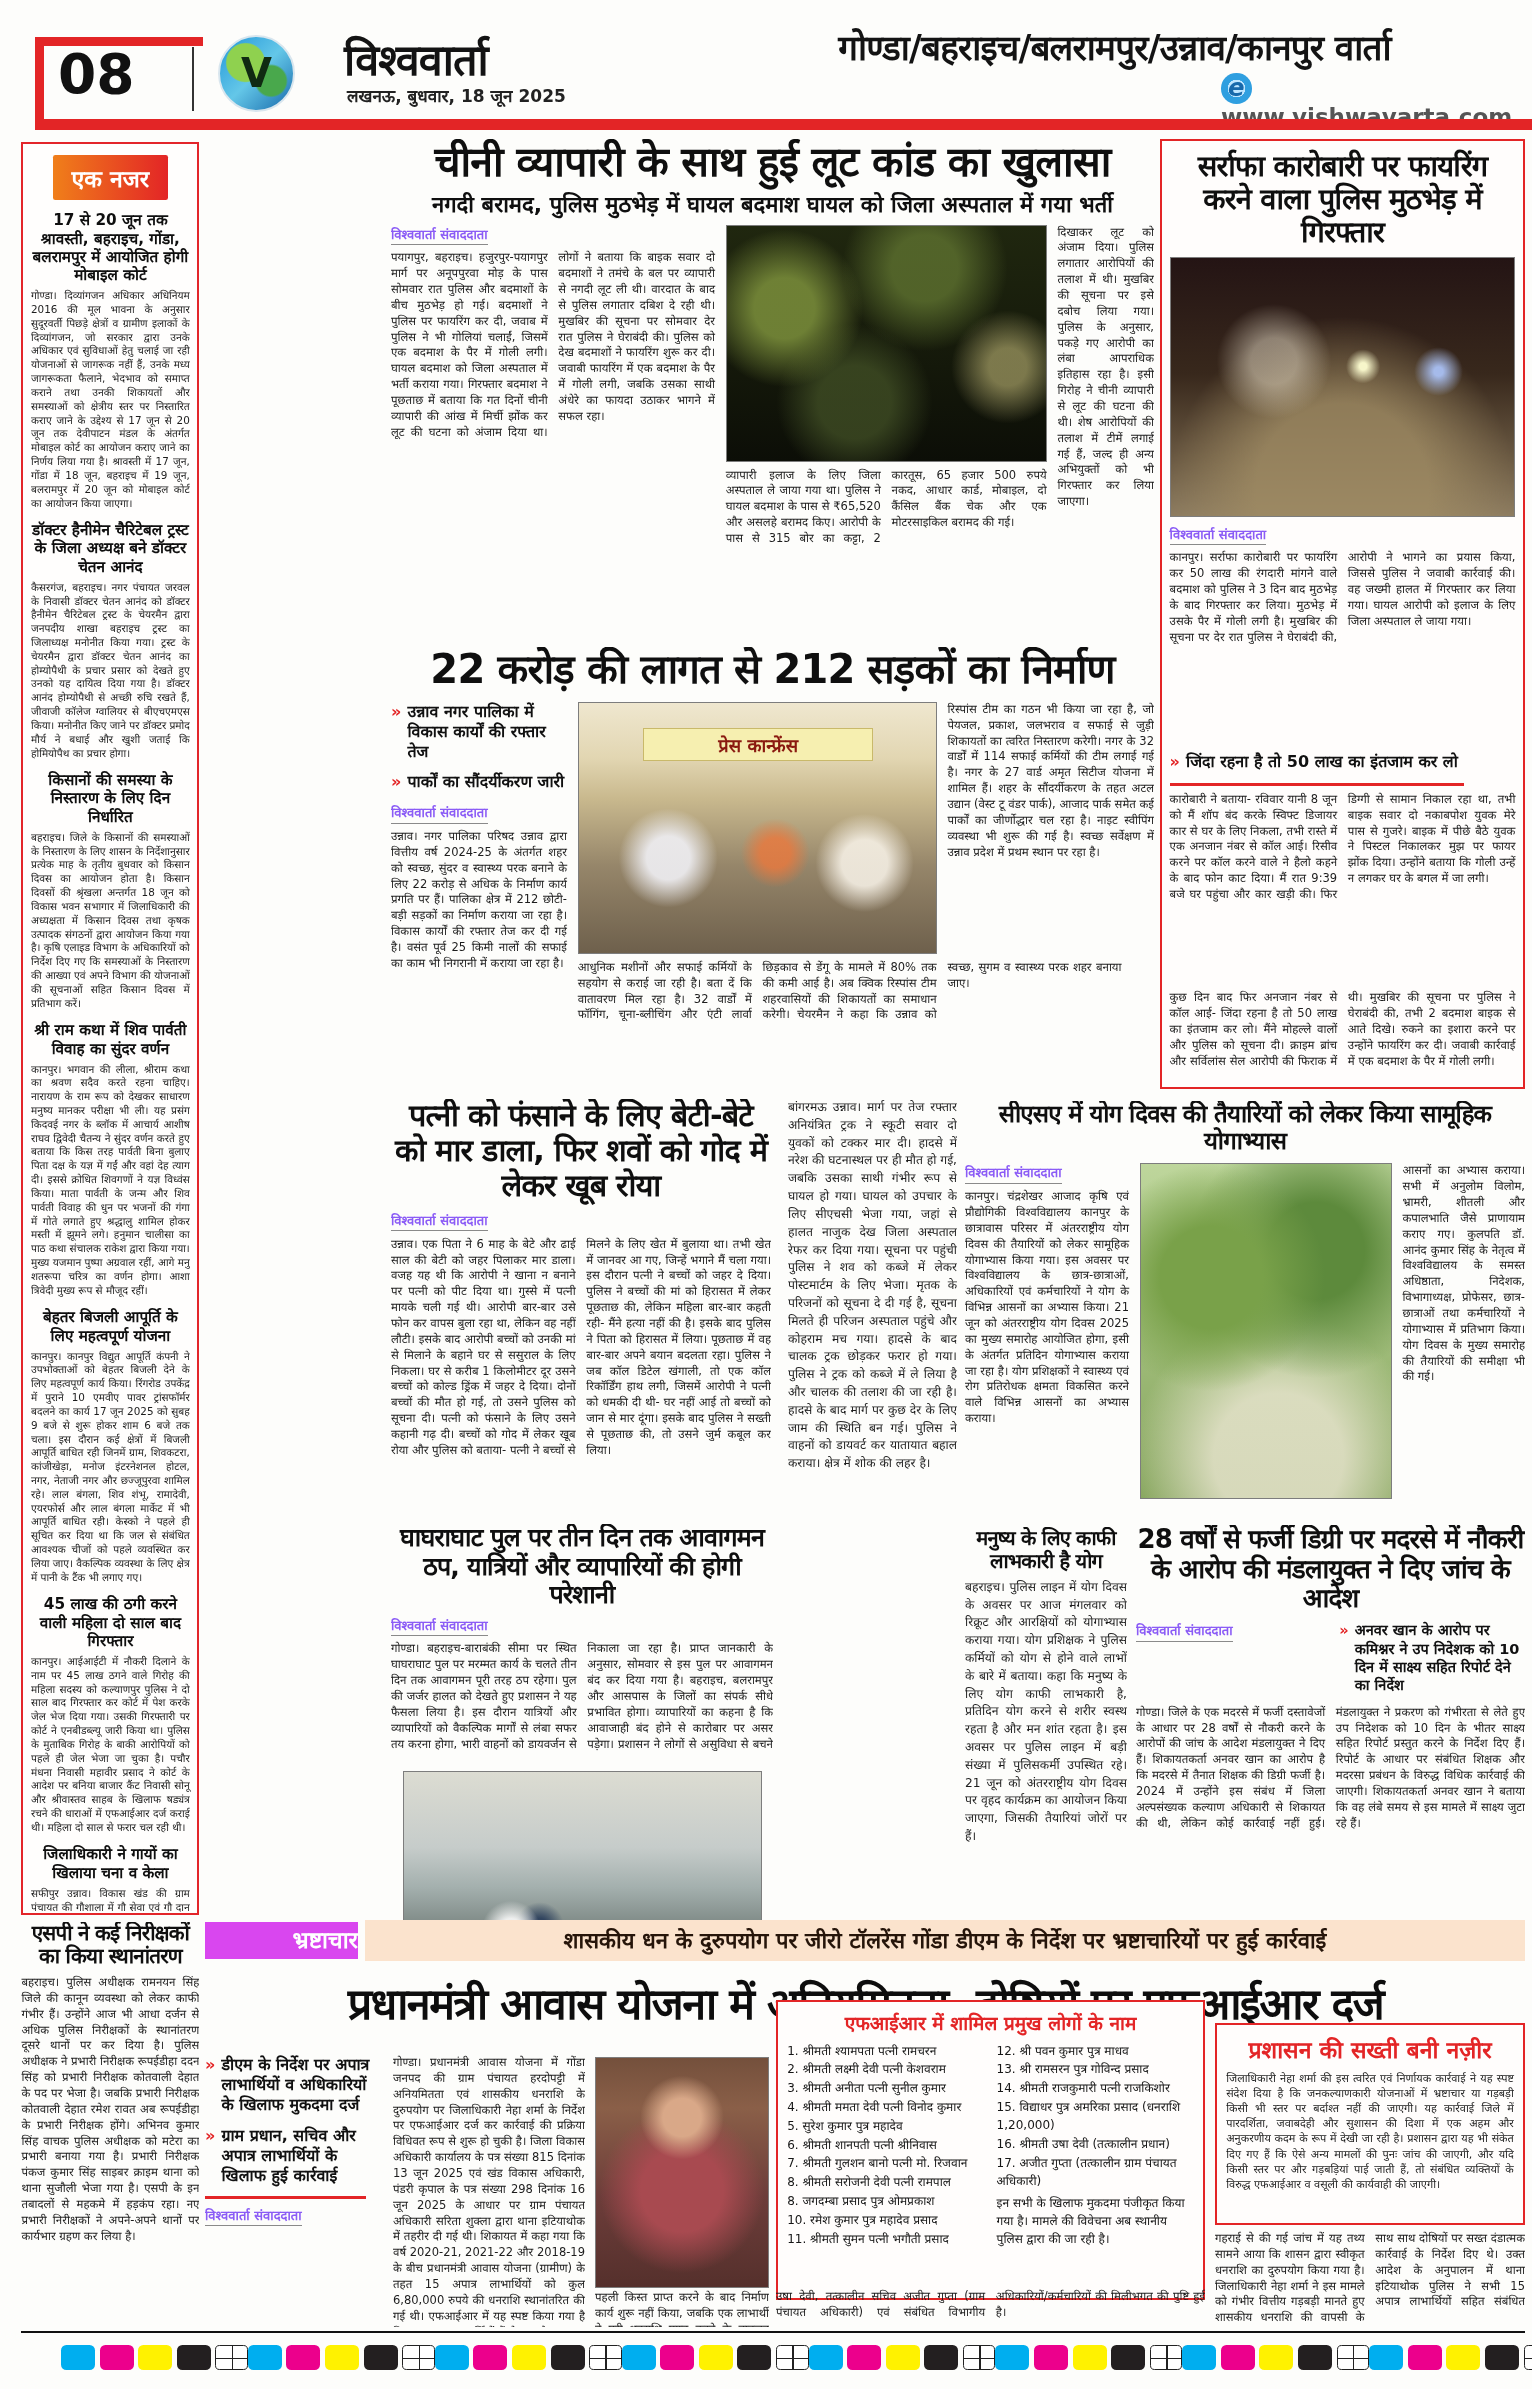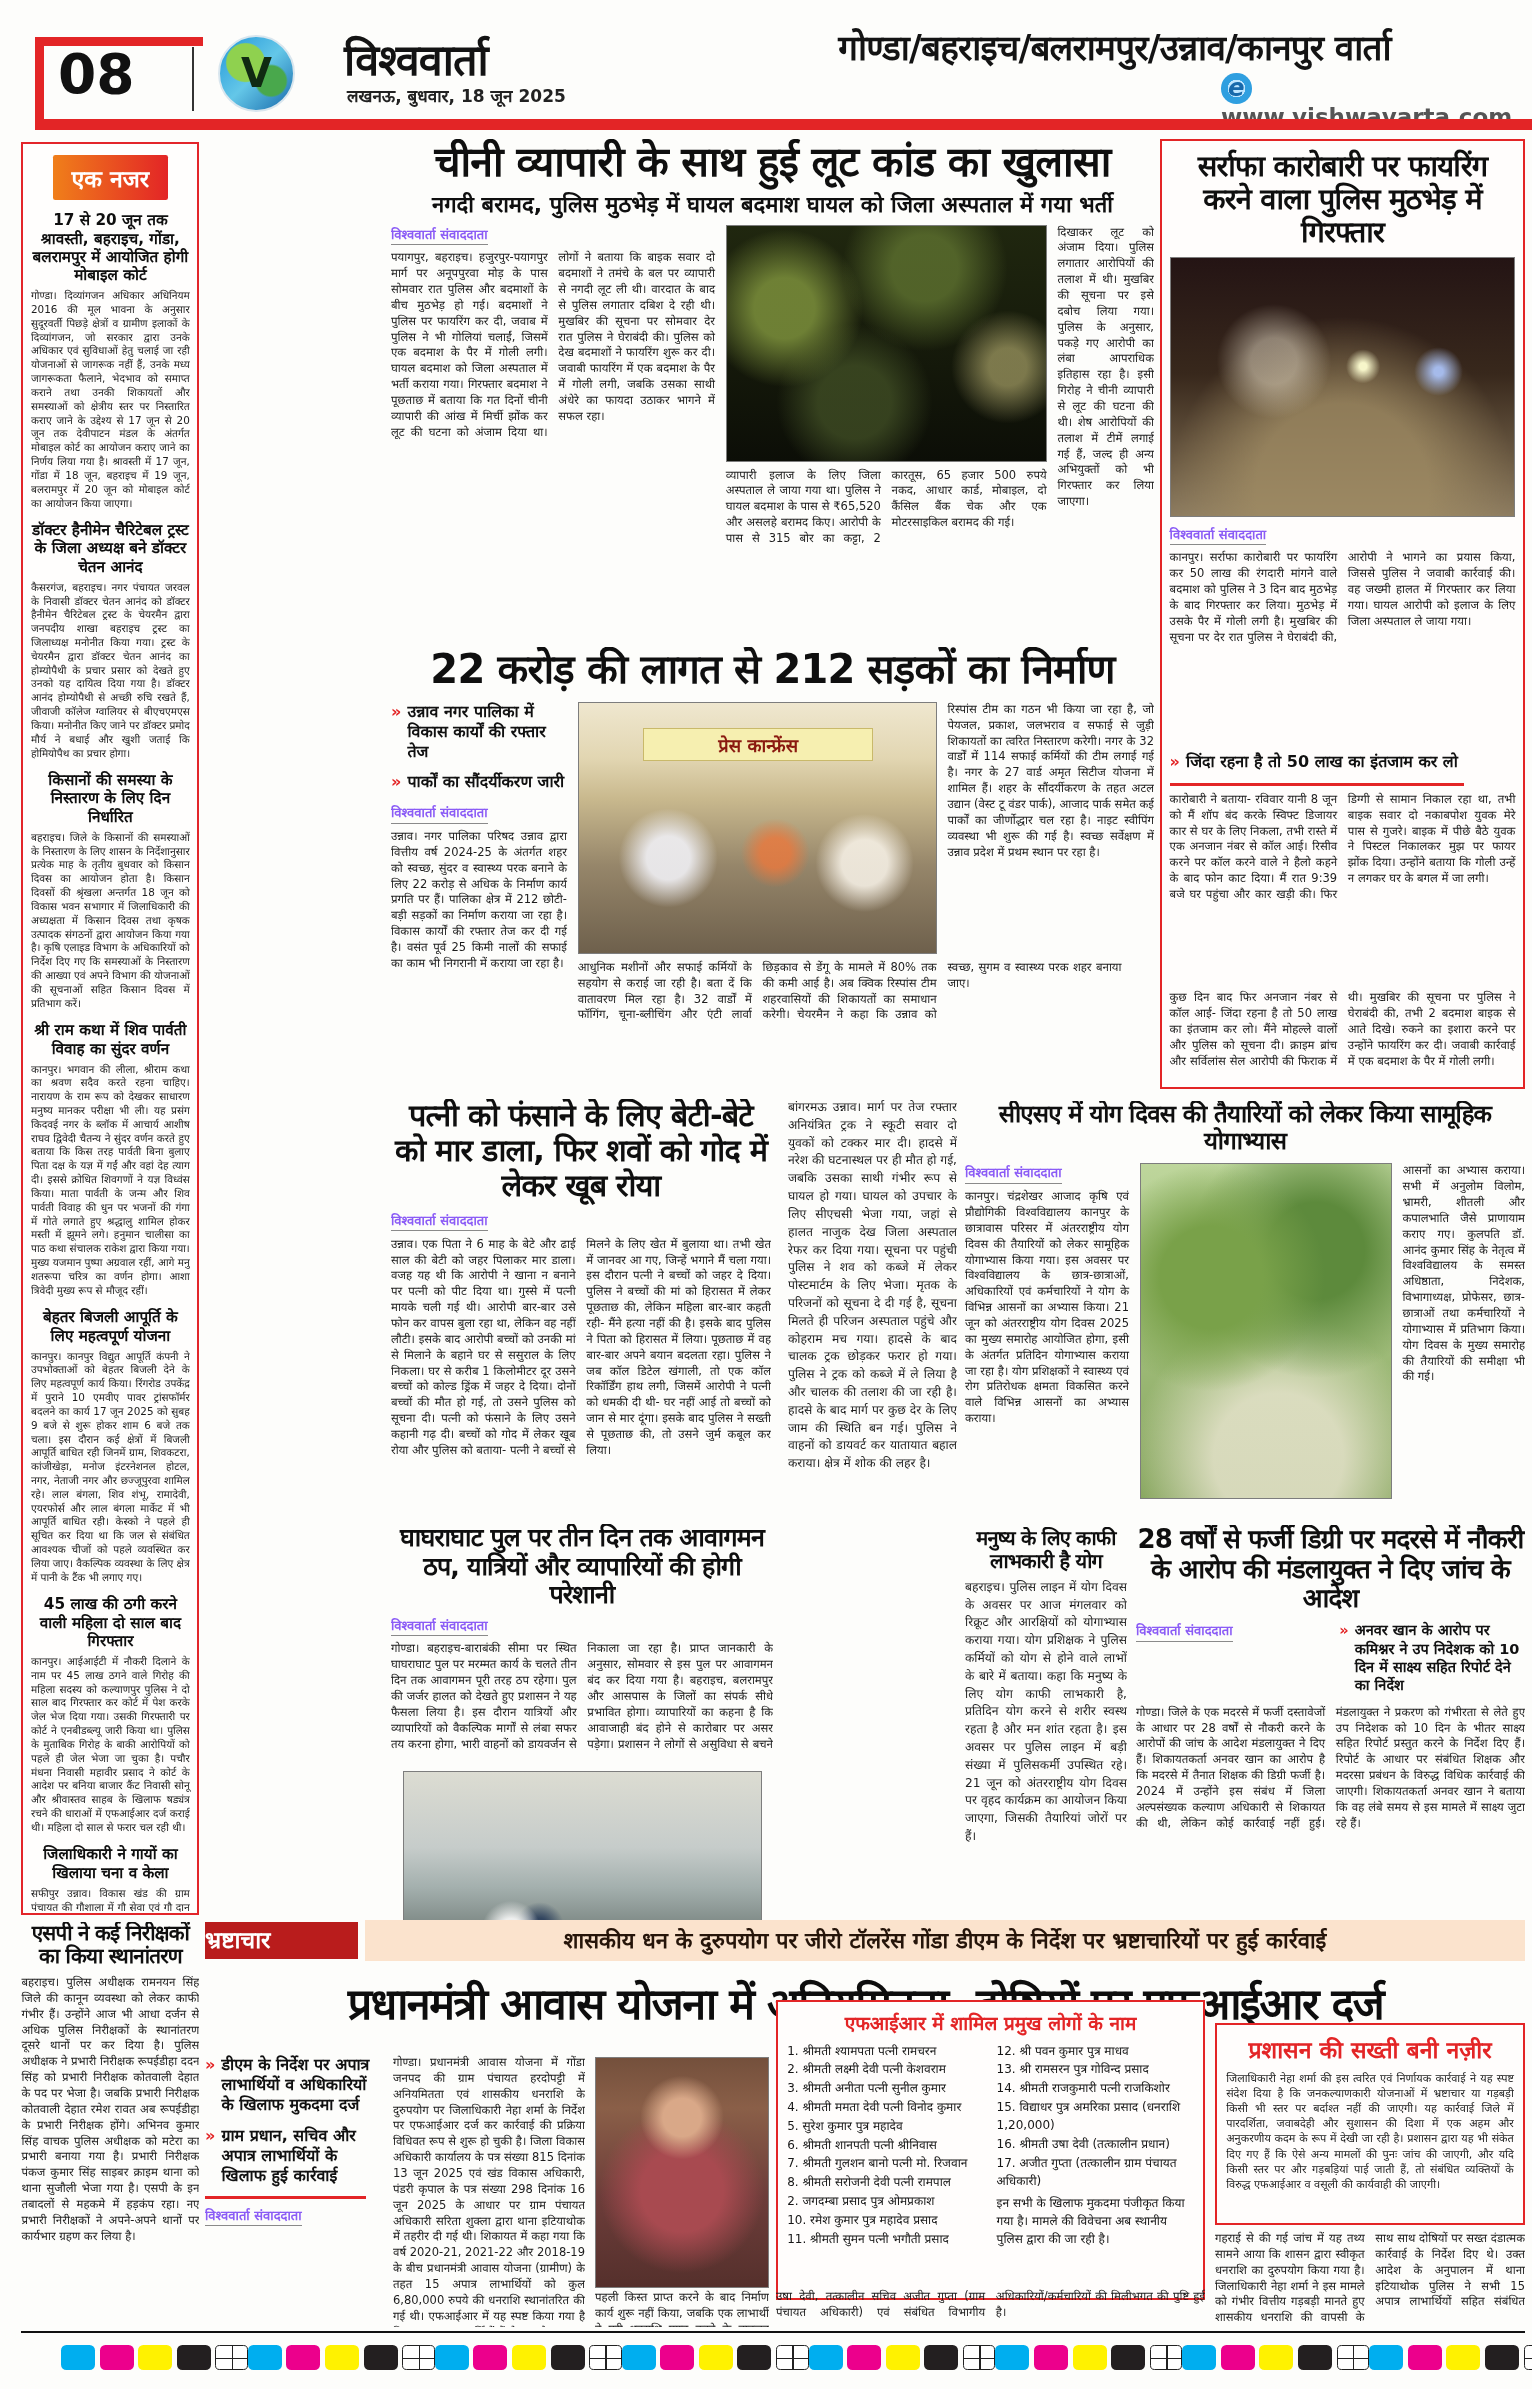--- a/index.html
+++ b/index.html
@@ -36,22 +36,22 @@
   .chev{color:#e32526;font-weight:800;}
   .bullet-line{display:flex;gap:6.1px;font-weight:800;font-size:16px;line-height:1.25;color:#111;margin-bottom:10.7px;}
   .rule-red{height:3.1px;background:#e32526;margin:6.1px 0;}
   
   .eknajar{border:2.3px solid #e3252a;box-sizing:border-box;padding:4.6px 7.6px;background:#fffefd;}
   .eknajar-tab{width:72%;margin:6.1px auto 3.1px auto;background:linear-gradient(90deg,#f07f1a,#e32526);
       color:#fff;font-size:23px;font-weight:800;text-align:center;padding:6.9px 0;border-radius:2.3px;}
   .side-item h3{font-size:15.3px;font-weight:800;text-align:center;margin:10.7px 0 4.6px 0;line-height:1.2;color:#0f0f0f;}
   .side-item p{font-size:10.4px;line-height:1.33;text-align:justify;margin:0;color:#1d1d1d;}
   
-  .label-corruption{background:#b91c1c;color:#fff;font-size:23px;font-weight:800;
-      text-align:left;line-height:37px;}
+  .label-corruption{background:#d946ef;color:#fff;font-size:23px;font-weight:800;
+      text-align:right;line-height:37px;}
   .banner-strip{background:#fbe3cd;color:#26150a;font-size:22px;font-weight:800;
       text-align:center;line-height:41px;}
   .pm-headline{font-size:43px;font-weight:800;text-align:center;letter-spacing:-1.5px;color:#0d0d0d;}
   .fir-title{color:#e32526;font-weight:800;font-size:19px;text-align:center;margin:1.5px 0 6.1px 0;}
   .fir-list{font-size:12px;line-height:1.5;color:#161616;}
   .fir-list div{margin-bottom:0.8px;}
   .admin-title{color:#e32526;font-weight:800;font-size:23px;text-align:center;margin:3.1px 0 6.1px 0;}
   
   .printbar{position:absolute;left:61px;top:2345px;width:1412px;display:flex;justify-content:space-between;}
   .pm-group{display:flex;gap:4.6px;align-items:center;}
@@ -294,21 +294,21 @@
       <div class="fir-list" style="width:50%;">
 
       <div>1. श्रीमती श्यामपता पत्नी रामचरन</div>
           <div>2. श्रीमती लक्ष्मी देवी पत्नी केशवराम</div>
           <div>3. श्रीमती अनीता पत्नी सुनील कुमार</div>
           <div>4. श्रीमती ममता देवी पत्नी विनोद कुमार</div>
           <div>5. सुरेश कुमार पुत्र महादेव</div>
           <div>6. श्रीमती शानपती पत्नी श्रीनिवास</div>
           <div>7. श्रीमती गुलशन बानो पत्नी मो. रिजवान</div>
           <div>8. श्रीमती सरोजनी देवी पत्नी रामपाल</div>
-          <div>2. जगदम्बा प्रसाद पुत्र ओमप्रकाश</div>
+          <div>8. जगदम्बा प्रसाद पुत्र ओमप्रकाश</div>
           <div>10. रमेश कुमार पुत्र महादेव प्रसाद</div>
           <div>11. श्रीमती सुमन पत्नी भगौती प्रसाद</div>
         </div>
       <div class="fir-list" style="width:50%;">
         <div>
 
         <div>12. श्री पवन कुमार पुत्र माधव</div>
             <div>13. श्री रामसरन पुत्र गोविन्द प्रसाद</div>
             <div>14. श्रीमती राजकुमारी पत्नी राजकिशोर</div>
             <div>15. विद्याधर पुत्र अमरिका प्रसाद (धनराशि 1,20,000)</div>

